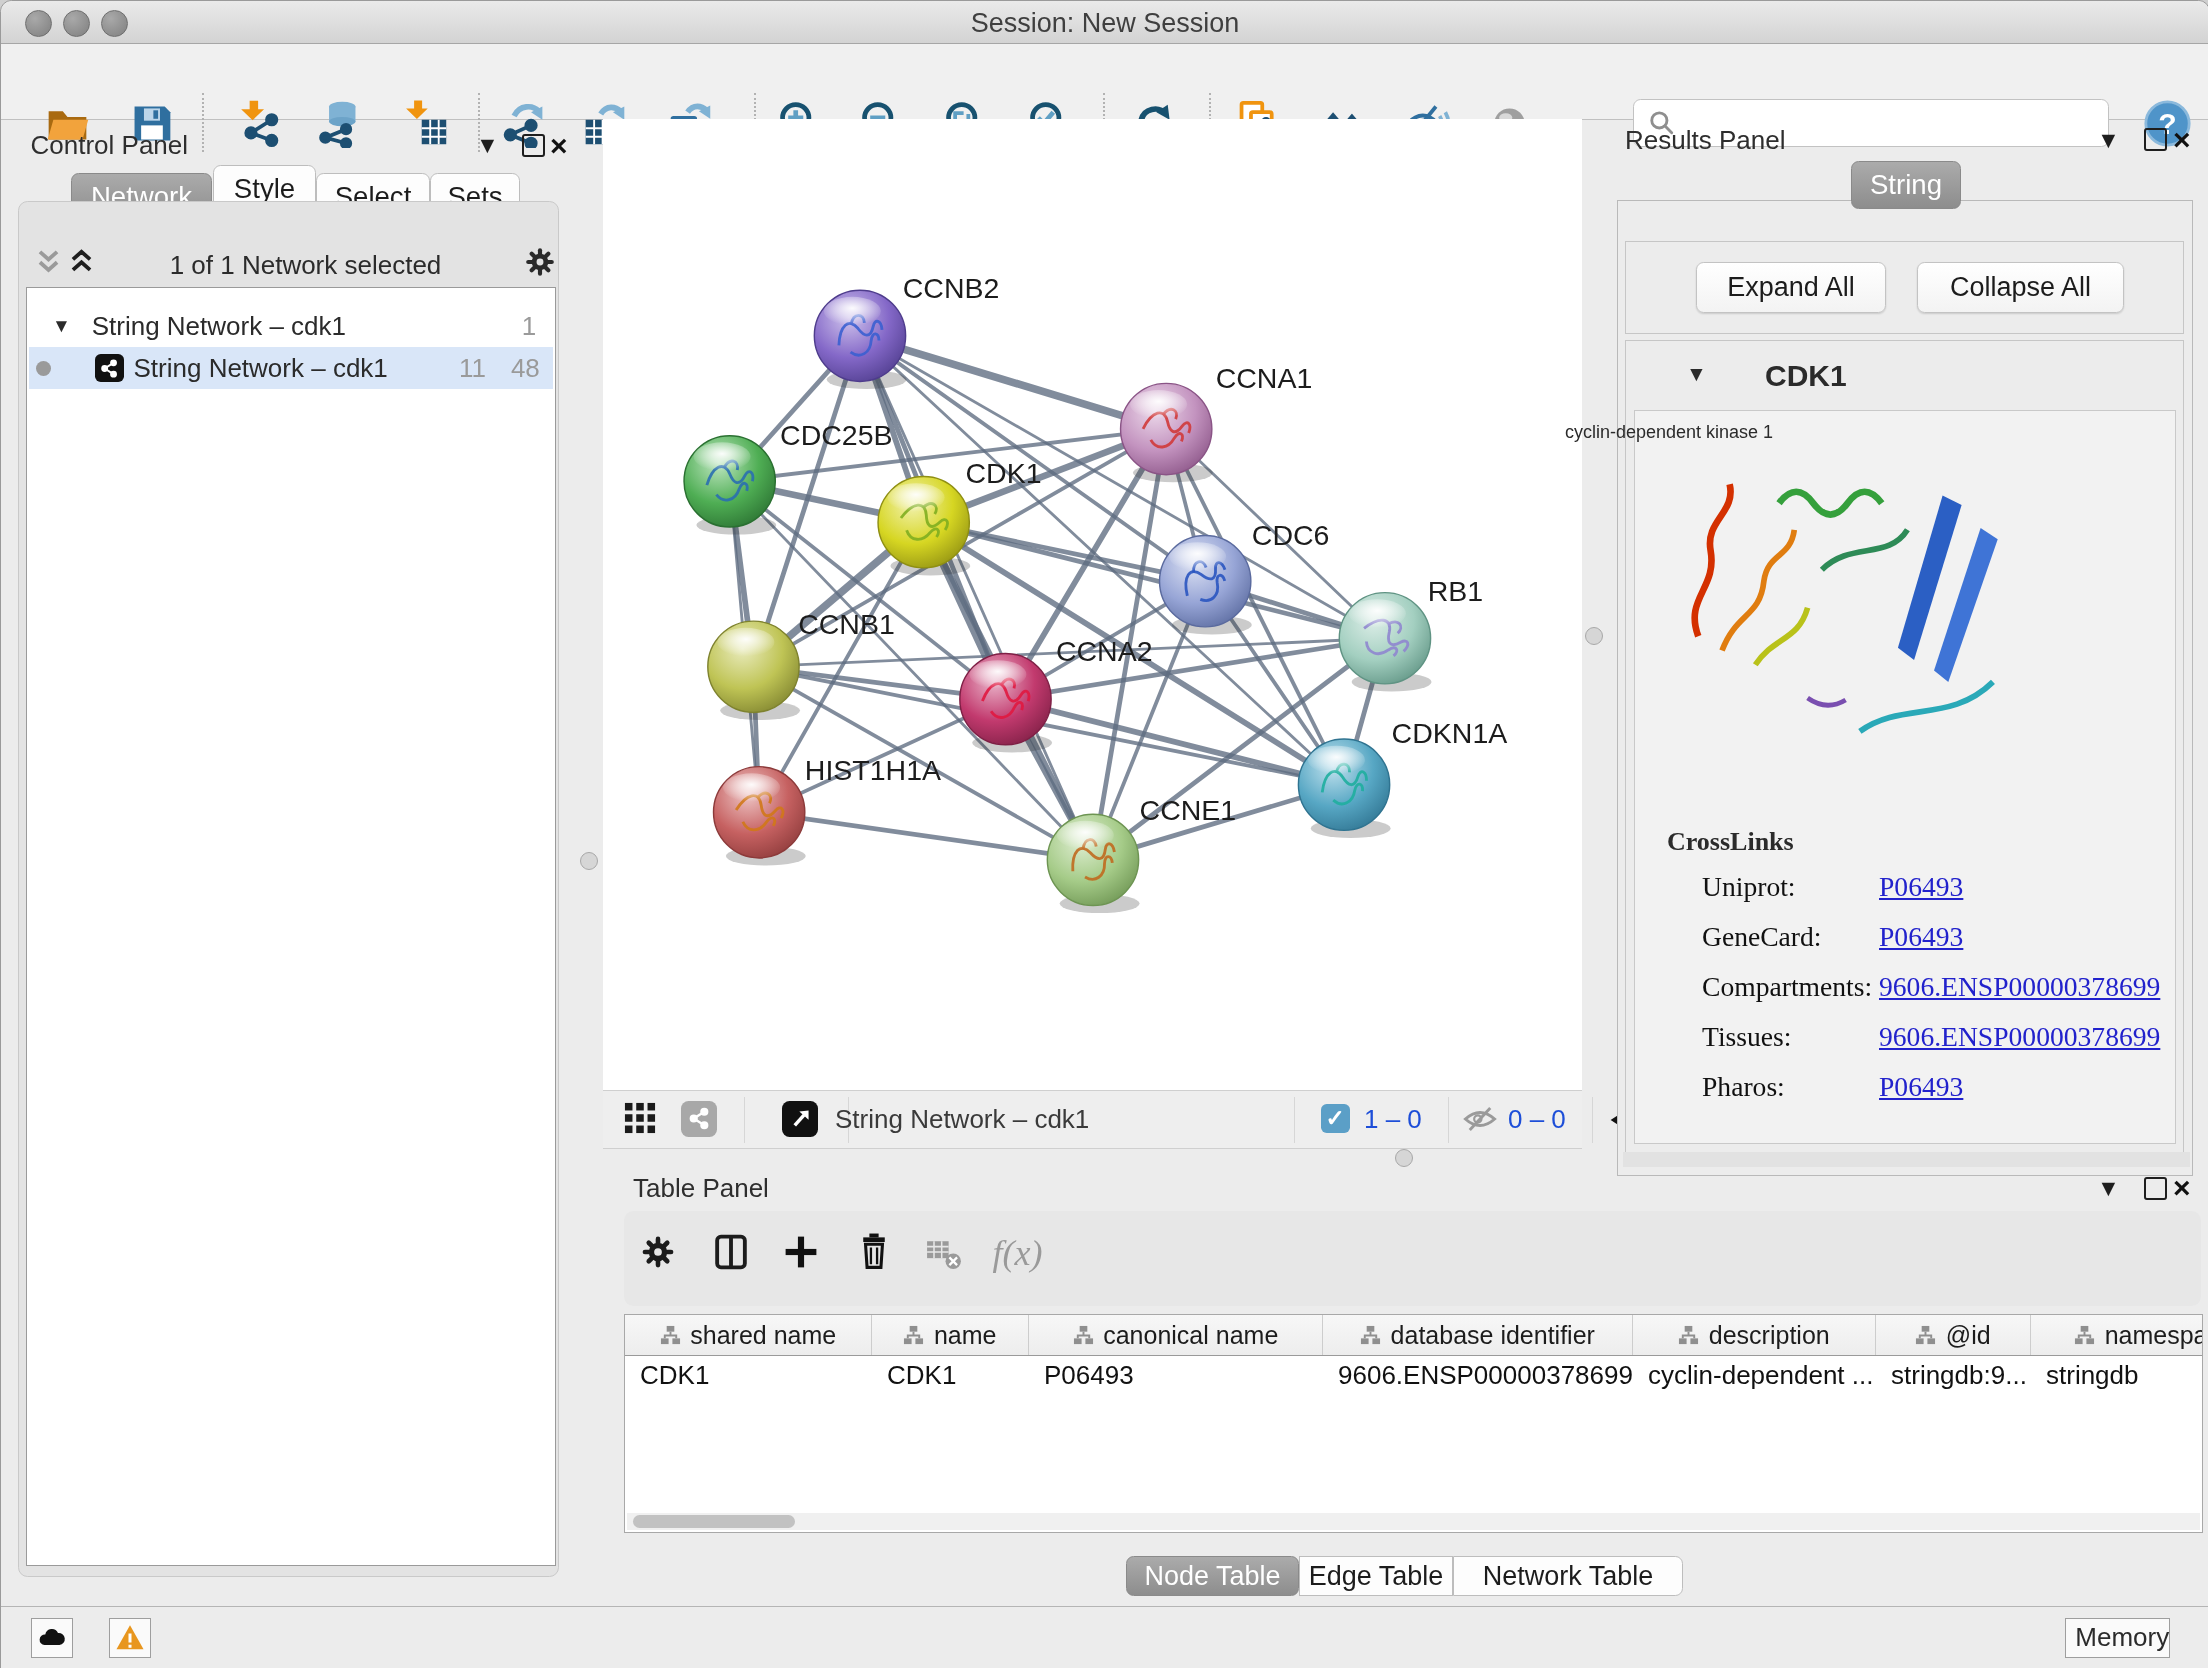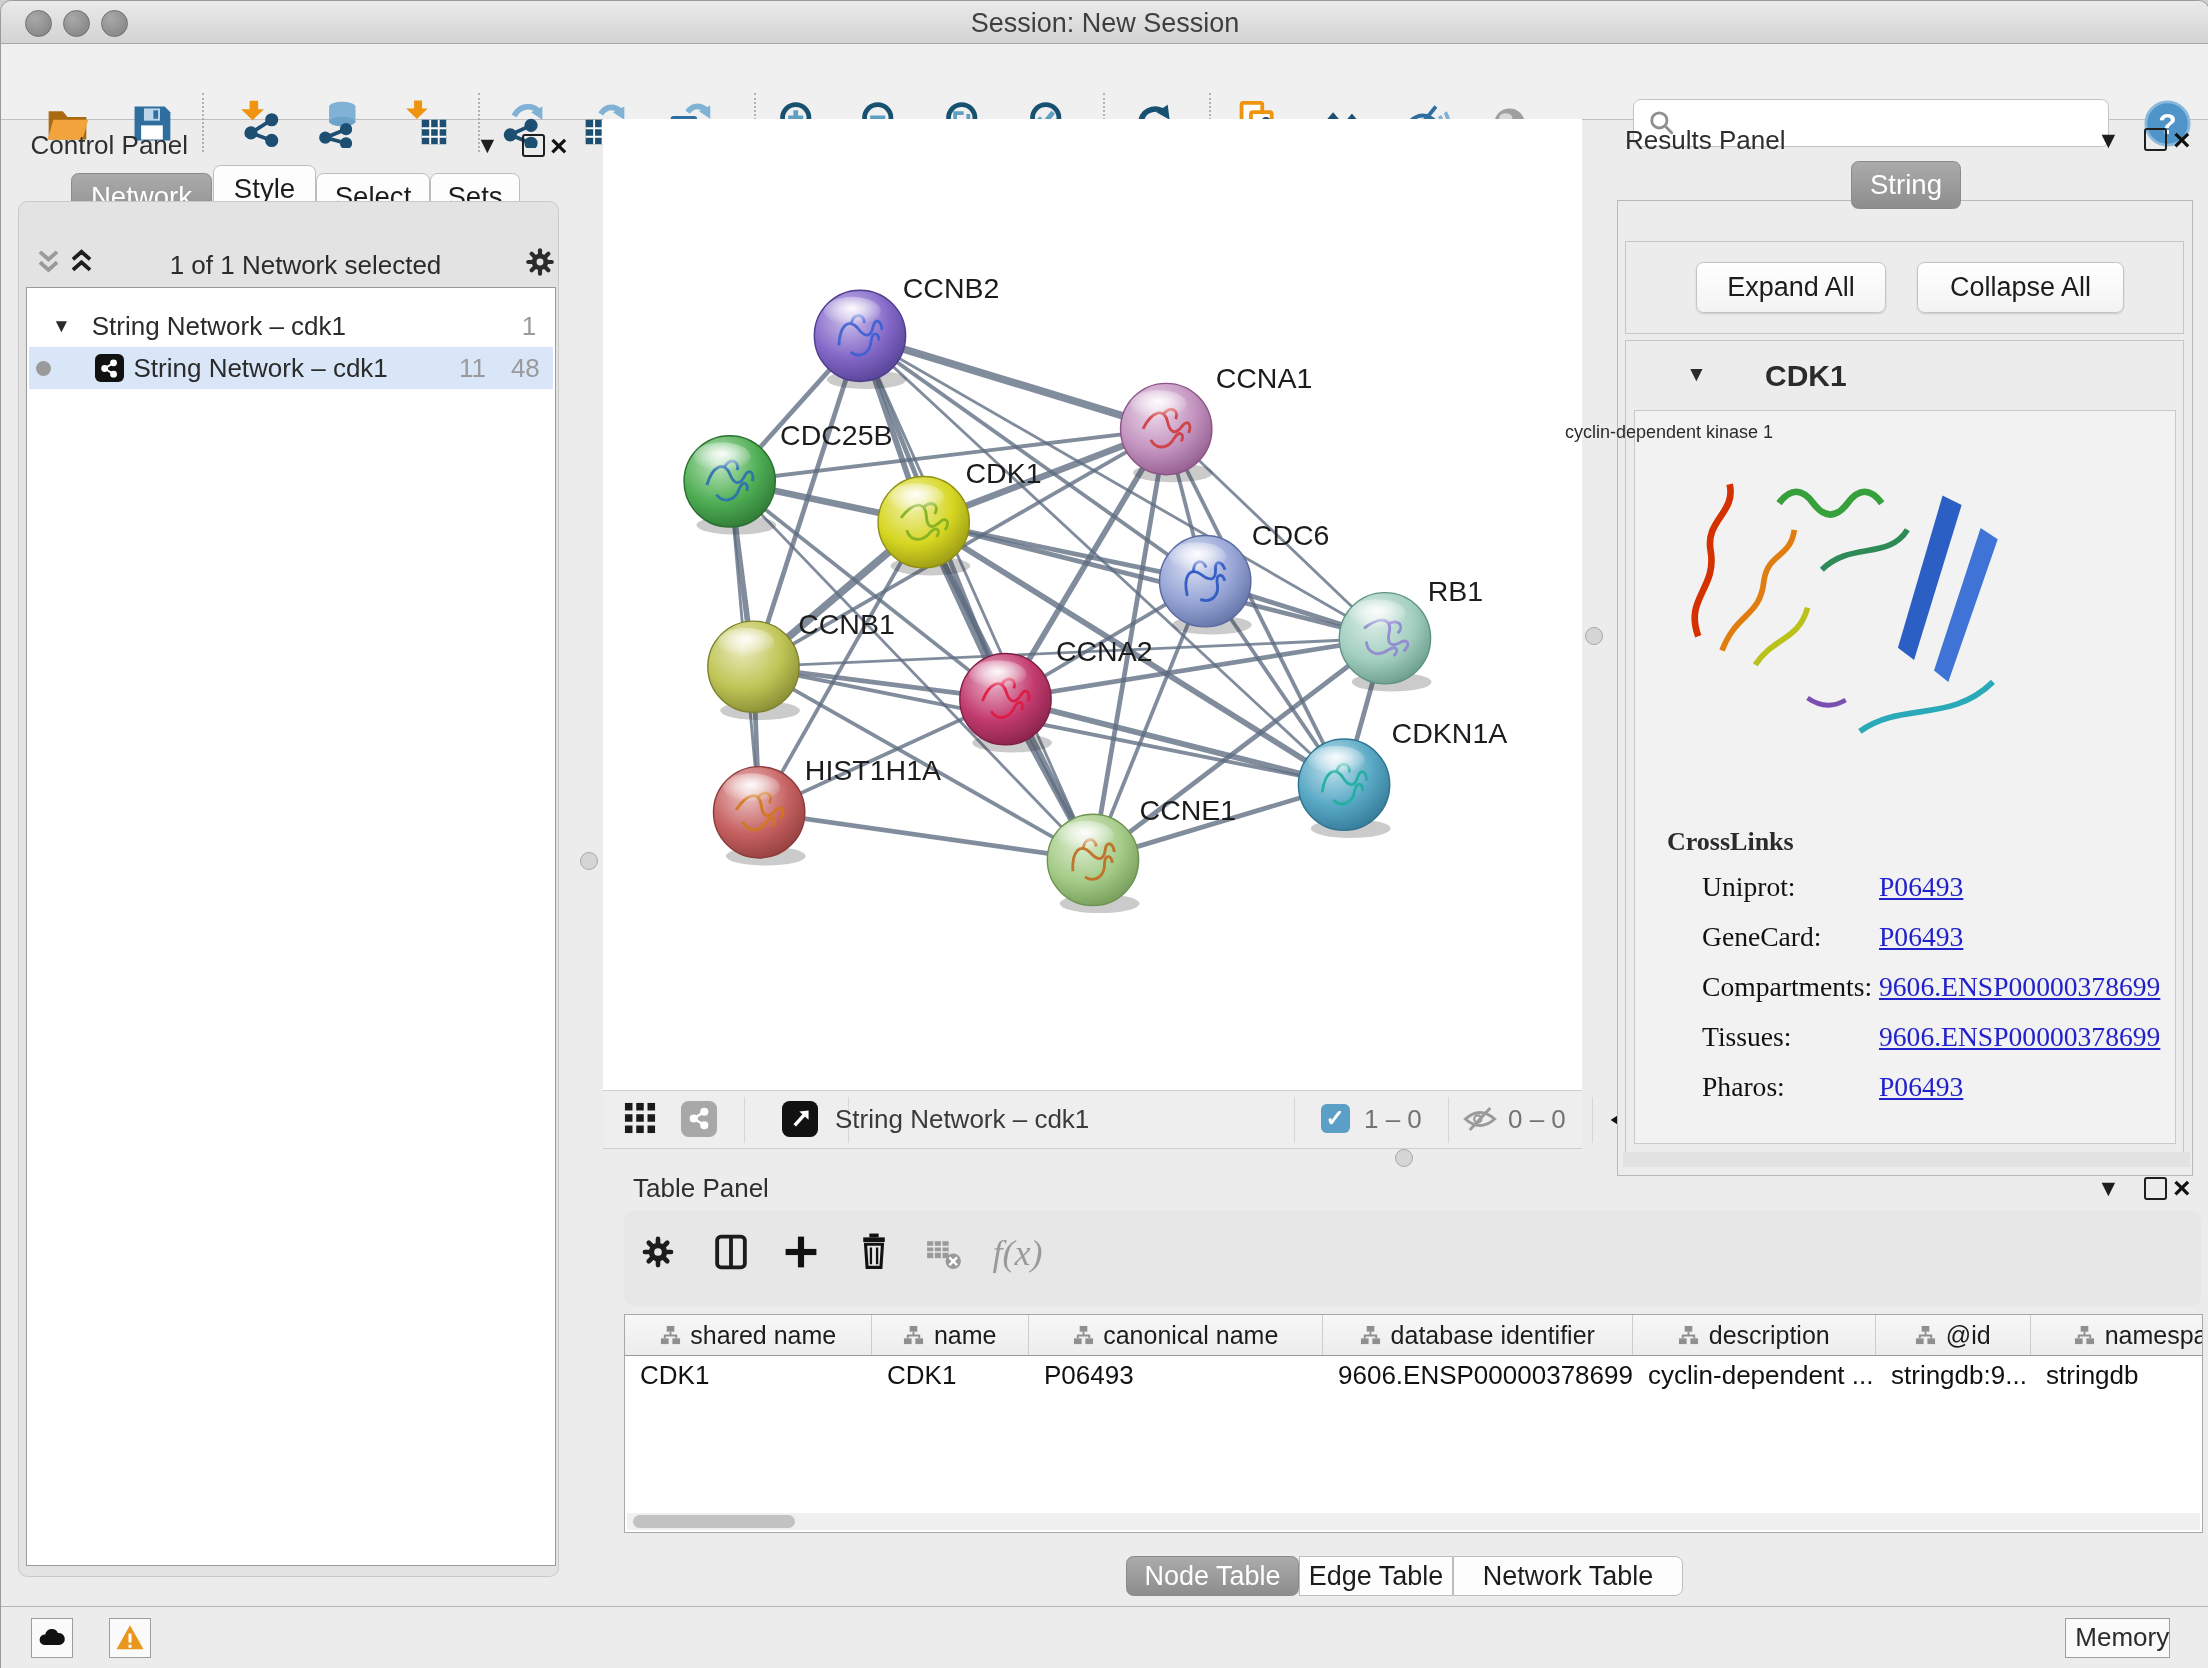--- a/index.html
+++ b/index.html
@@ -26,21 +26,21 @@
   .cp-box{position:absolute;left:17px;top:200px;width:539px;height:1374px;background:#e3e3e3;border:1px solid #c9c9c9;border-radius:9.5px;}
   .cp-tree{position:absolute;left:25px;top:286px;width:530px;height:1279px;background:#fff;border:1.9px solid #9a9a9a;box-sizing:border-box;}
   .tree-row{position:absolute;left:1.9px;right:1.9px;height:42px;font-size:26px;display:flex;align-items:center;}
   .tree-row.sel{background:#d9e6f8;}
   .cnt{color:#9a9a9a;}
   
   .netarea{position:absolute;left:602px;top:118px;width:979px;height:971px;background:#fff;}
   .net-footer{position:absolute;left:602px;top:1089px;width:979px;height:57px;background:#eeeeee;border-top:1px solid #cfcfcf;border-bottom:1px solid #cfcfcf;}
   .nf-sep{position:absolute;top:5.7px;height:46px;border-left:1.9px solid #d6d6d6;}
   .nf-text{position:absolute;top:13.3px;font-size:26px;color:#3a3a3a;}
-  .nf-cnt{position:absolute;top:13.3px;font-size:26px;color:#737373;}
+  .nf-cnt{position:absolute;top:13.3px;font-size:26px;color:#1d4ed8;}
   .checkbox{position:absolute;width:28.5px;height:28.5px;background:#5b9fc7;border-radius:5.7px;color:#fff;font-size:23px;font-weight:bold;text-align:center;line-height:28.5px;}
   
   .rp-outer{position:absolute;left:1616px;top:199px;width:576px;height:976px;background:#ececec;border:1.9px solid #b9b9b9;box-sizing:border-box;}
   .rp-btnbox{position:absolute;left:1624px;top:240px;width:559px;height:93px;background:#ececec;border:1.9px solid #c6c6c6;box-sizing:border-box;}
   .btn{position:absolute;background:linear-gradient(#ffffff,#f3f3f3);border:1px solid #c3c3c3;border-radius:7.6px;font-size:27px;color:#1c1c1c;display:flex;align-items:center;justify-content:center;box-shadow:0 1px 1.9px rgba(0,0,0,.15);}
   .rp-entry{position:absolute;left:1624px;top:339px;width:559px;height:818px;background:#ececec;border:1.9px solid #c6c6c6;box-sizing:border-box;}
   .rp-desc{position:absolute;left:1633px;top:409px;width:542px;height:734px;background:#f2f2f2;border:1px solid #c9c9c9;box-sizing:border-box;}
   .serif{font-family:"Liberation Serif",serif;}
   .xl-label{position:absolute;left:68px;font-size:27.6px;color:#111;}
   .xl-value{position:absolute;left:245px;font-size:27.6px;color:#2222cc;text-decoration:underline;}

